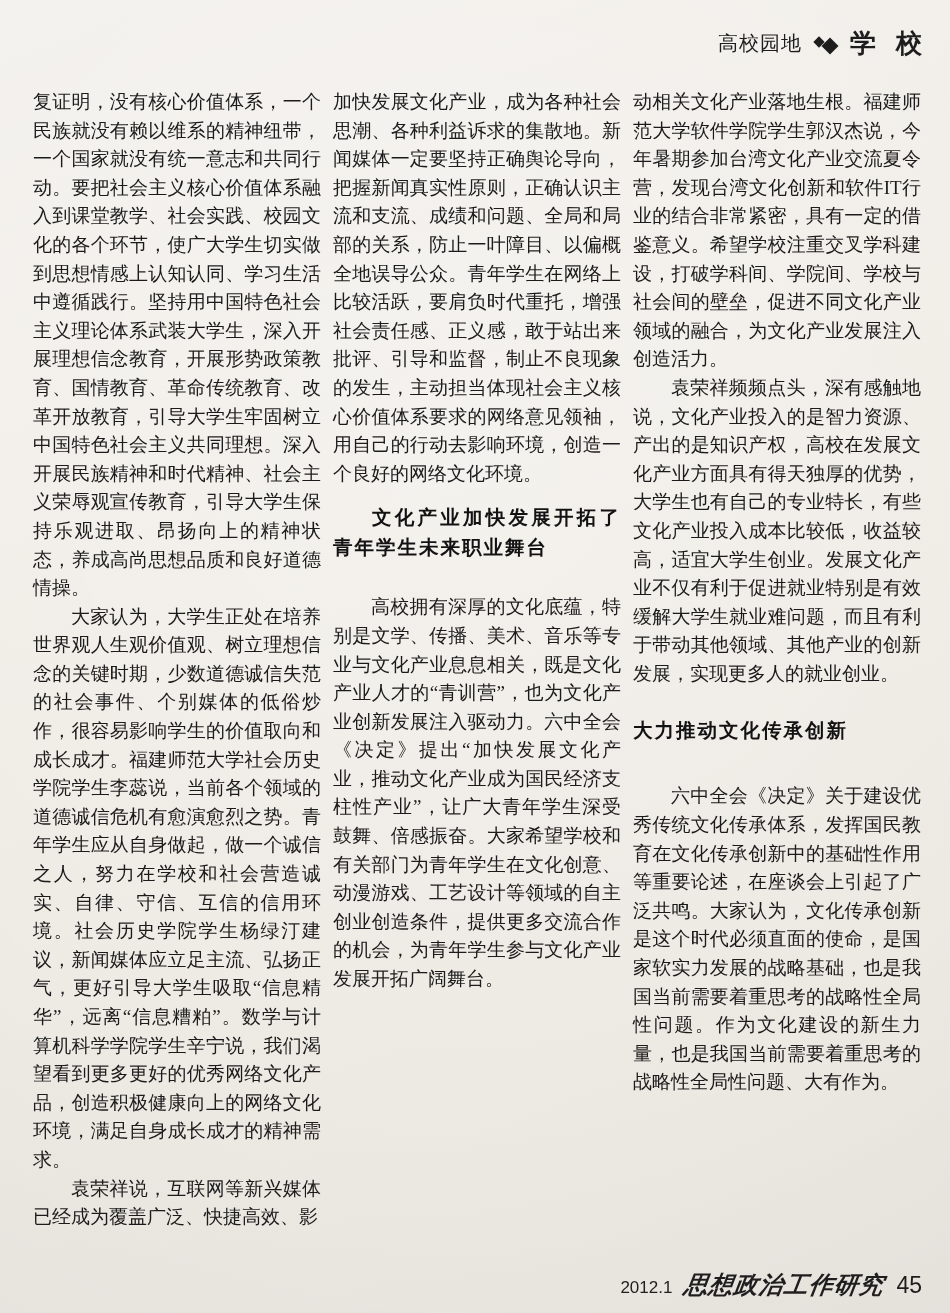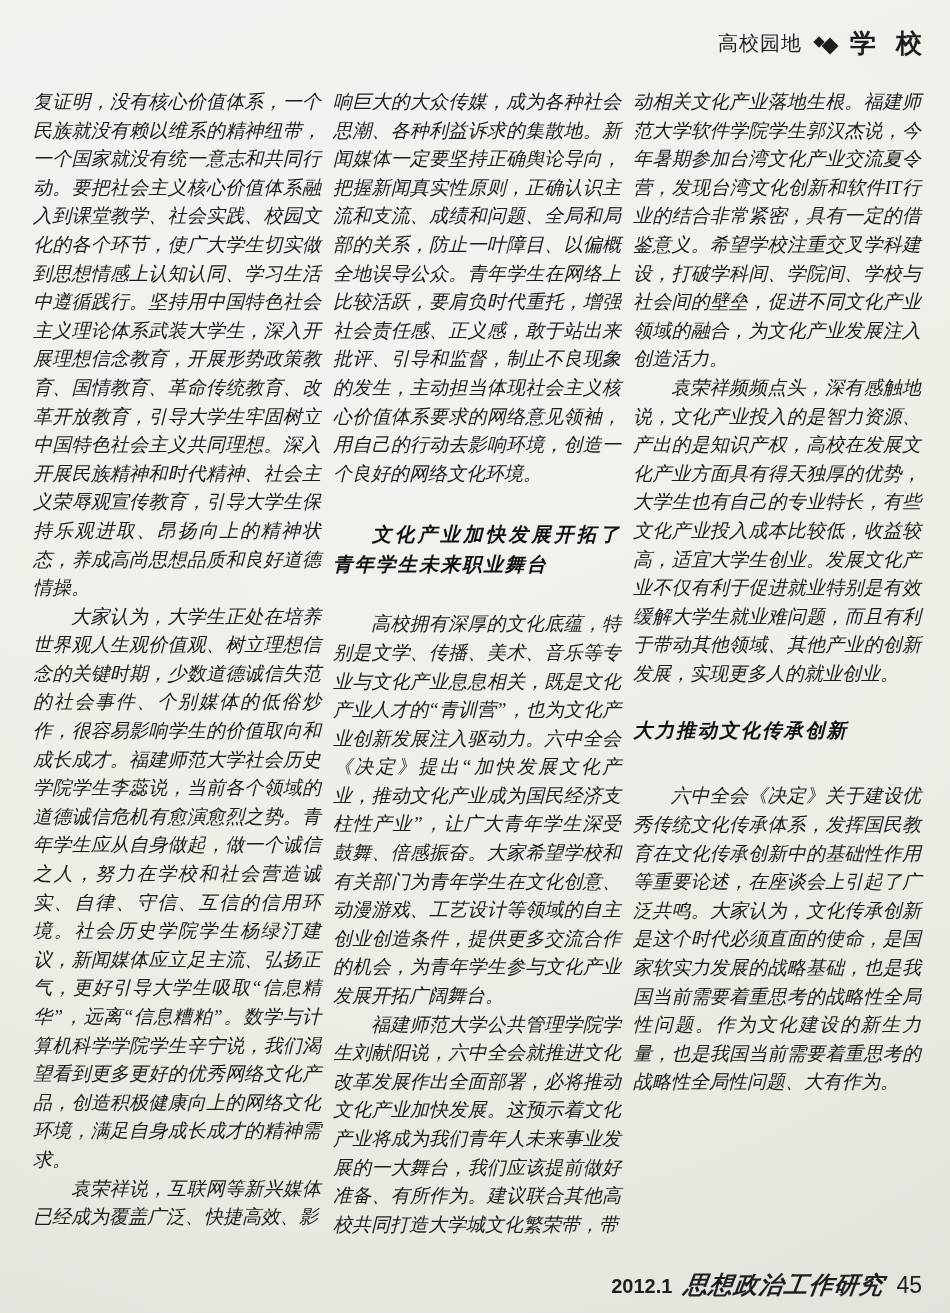--- a/index.html
+++ b/index.html
@@ -14,32 +14,32 @@
   }
   
   .header{position:absolute;top:26px;right:28px;display:flex;align-items:center;color:#1d1d1d;z-index:2;}
   .section-label{font-family:"Liberation Sans",sans-serif;font-size:20px;letter-spacing:1px;}
   .diamond-icon{position:relative;width:26px;height:26px;margin:2px 10px 0 12px;}
   .diamond-icon .d-small{position:absolute;left:1px;top:6px;width:8px;height:8px;background:#1d1d1d;transform:rotate(45deg);}
   .diamond-icon .d-large{position:absolute;left:10px;top:8px;width:12px;height:12px;background:#1d1d1d;transform:rotate(45deg);}
   .page-section-title{font-family:"Liberation Sans",sans-serif;font-size:26px;font-weight:bold;letter-spacing:20px;margin-right:-20px;}
   
   .columns{position:absolute;left:33px;top:88px;width:888px;display:flex;gap:12px;z-index:1;}
-  .col{width:288px;font-size:19px;line-height:28.6px;text-align:justify;color:#1b1b1b;font-style:italic;}
+  .col{width:288px;font-size:19px;line-height:28.6px;text-align:justify;color:#1b1b1b;}
   .col p{margin:0;}
   .col p.indent{text-indent:2em;}
   h3{
     font-family:"Liberation Sans",sans-serif;color:#121212;
     font-size:19.5px;font-weight:bold;line-height:30px;letter-spacing:2px;
   }
-  h3.split-heading{margin:31px 0 31px;text-indent:2em;text-align:justify;}
+  h3.split-heading{margin:14px 0 31px;text-indent:2em;text-align:justify;}
   h3.center-heading{margin:27px 0 37px;text-align:left;text-indent:0;}
   
   .footer{position:absolute;right:28px;bottom:12px;display:flex;align-items:baseline;gap:12px;color:#1e1e1e;z-index:2;}
-  .issue-date{font-family:"Liberation Sans",sans-serif;font-size:20px;font-weight:bold;}
+  .issue-date{font-family:"Liberation Sans",sans-serif;font-size:17px;}
   .journal-logo{
     font-size:24px;font-weight:bold;font-style:italic;letter-spacing:1px;
     transform:skewX(-8deg);font-family:"Liberation Serif",serif;
   }
   .page-number{font-family:"Liberation Sans",sans-serif;font-size:23px;}
 </style>
 </head>
 <body>
 
 <div class="page">
@@ -55,24 +55,23 @@
 
   <div class="columns">
 
     <div class="col">
       <p>复证明，没有核心价值体系，一个民族就没有赖以维系的精神纽带，一个国家就没有统一意志和共同行动。要把社会主义核心价值体系融入到课堂教学、社会实践、校园文化的各个环节，使广大学生切实做到思想情感上认知认同、学习生活中遵循践行。坚持用中国特色社会主义理论体系武装大学生，深入开展理想信念教育，开展形势政策教育、国情教育、革命传统教育、改革开放教育，引导大学生牢固树立中国特色社会主义共同理想。深入开展民族精神和时代精神、社会主义荣辱观宣传教育，引导大学生保持乐观进取、昂扬向上的精神状态，养成高尚思想品质和良好道德情操。</p>
       <p class="indent">大家认为，大学生正处在培养世界观人生观价值观、树立理想信念的关键时期，少数道德诚信失范的社会事件、个别媒体的低俗炒作，很容易影响学生的价值取向和成长成才。福建师范大学社会历史学院学生李蕊说，当前各个领域的道德诚信危机有愈演愈烈之势。青年学生应从自身做起，做一个诚信之人，努力在学校和社会营造诚实、自律、守信、互信的信用环境。社会历史学院学生杨绿汀建议，新闻媒体应立足主流、弘扬正气，更好引导大学生吸取“信息精华”，远离“信息糟粕”。数学与计算机科学学院学生辛宁说，我们渴望看到更多更好的优秀网络文化产品，创造积极健康向上的网络文化环境，满足自身成长成才的精神需求。</p>
       <p class="indent">袁荣祥说，互联网等新兴媒体已经成为覆盖广泛、快捷高效、影</p>
     </div>
 
     <div class="col">
-      <p>响巨大的大众传媒，成为各种社会思潮、各种利益诉求的集散地。新闻媒体一定要坚持正确舆论导向，把握新闻真实性原则，正确认识主流和支流、成绩和问题、全局和局部的关系，防止一叶障目、以偏概全地误导公众。青年学生在网络上比较活跃，要肩负时代重托，增强社会责任感、正义感，敢于站出来批评、引导和监督，制止不良现象的发生，主动担当体现社会主义核心价值体系要求的网络意见领袖，用自己的行动去影响环境，创造一个良好的网络文化环境。</p>
+      <p>加快发展文化产业，成为各种社会思潮、各种利益诉求的集散地。新闻媒体一定要坚持正确舆论导向，把握新闻真实性原则，正确认识主流和支流、成绩和问题、全局和局部的关系，防止一叶障目、以偏概全地误导公众。青年学生在网络上比较活跃，要肩负时代重托，增强社会责任感、正义感，敢于站出来批评、引导和监督，制止不良现象的发生，主动担当体现社会主义核心价值体系要求的网络意见领袖，用自己的行动去影响环境，创造一个良好的网络文化环境。</p>
       <h3 class="split-heading">文化产业加快发展开拓了青年学生未来职业舞台</h3>
       <p class="indent">高校拥有深厚的文化底蕴，特别是文学、传播、美术、音乐等专业与文化产业息息相关，既是文化产业人才的“青训营”，也为文化产业创新发展注入驱动力。六中全会《决定》提出“加快发展文化产业，推动文化产业成为国民经济支柱性产业”，让广大青年学生深受鼓舞、倍感振奋。大家希望学校和有关部门为青年学生在文化创意、动漫游戏、工艺设计等领域的自主创业创造条件，提供更多交流合作的机会，为青年学生参与文化产业发展开拓广阔舞台。</p>
-      <p class="indent">福建师范大学公共管理学院学生刘献阳说，六中全会就推进文化改革发展作出全面部署，必将推动文化产业加快发展。这预示着文化产业将成为我们青年人未来事业发展的一大舞台，我们应该提前做好准备、有所作为。建议联合其他高校共同打造大学城文化繁荣带，带</p>
     </div>
 
     <div class="col">
       <p>动相关文化产业落地生根。福建师范大学软件学院学生郭汉杰说，今年暑期参加台湾文化产业交流夏令营，发现台湾文化创新和软件IT行业的结合非常紧密，具有一定的借鉴意义。希望学校注重交叉学科建设，打破学科间、学院间、学校与社会间的壁垒，促进不同文化产业领域的融合，为文化产业发展注入创造活力。</p>
       <p class="indent">袁荣祥频频点头，深有感触地说，文化产业投入的是智力资源、产出的是知识产权，高校在发展文化产业方面具有得天独厚的优势，大学生也有自己的专业特长，有些文化产业投入成本比较低，收益较高，适宜大学生创业。发展文化产业不仅有利于促进就业特别是有效缓解大学生就业难问题，而且有利于带动其他领域、其他产业的创新发展，实现更多人的就业创业。</p>
       <h3 class="center-heading">大力推动文化传承创新</h3>
       <p class="indent">六中全会《决定》关于建设优秀传统文化传承体系，发挥国民教育在文化传承创新中的基础性作用等重要论述，在座谈会上引起了广泛共鸣。大家认为，文化传承创新是这个时代必须直面的使命，是国家软实力发展的战略基础，也是我国当前需要着重思考的战略性全局性问题。作为文化建设的新生力量，也是我国当前需要着重思考的战略性全局性问题、大有作为。</p>
     </div>
 
   </div>

